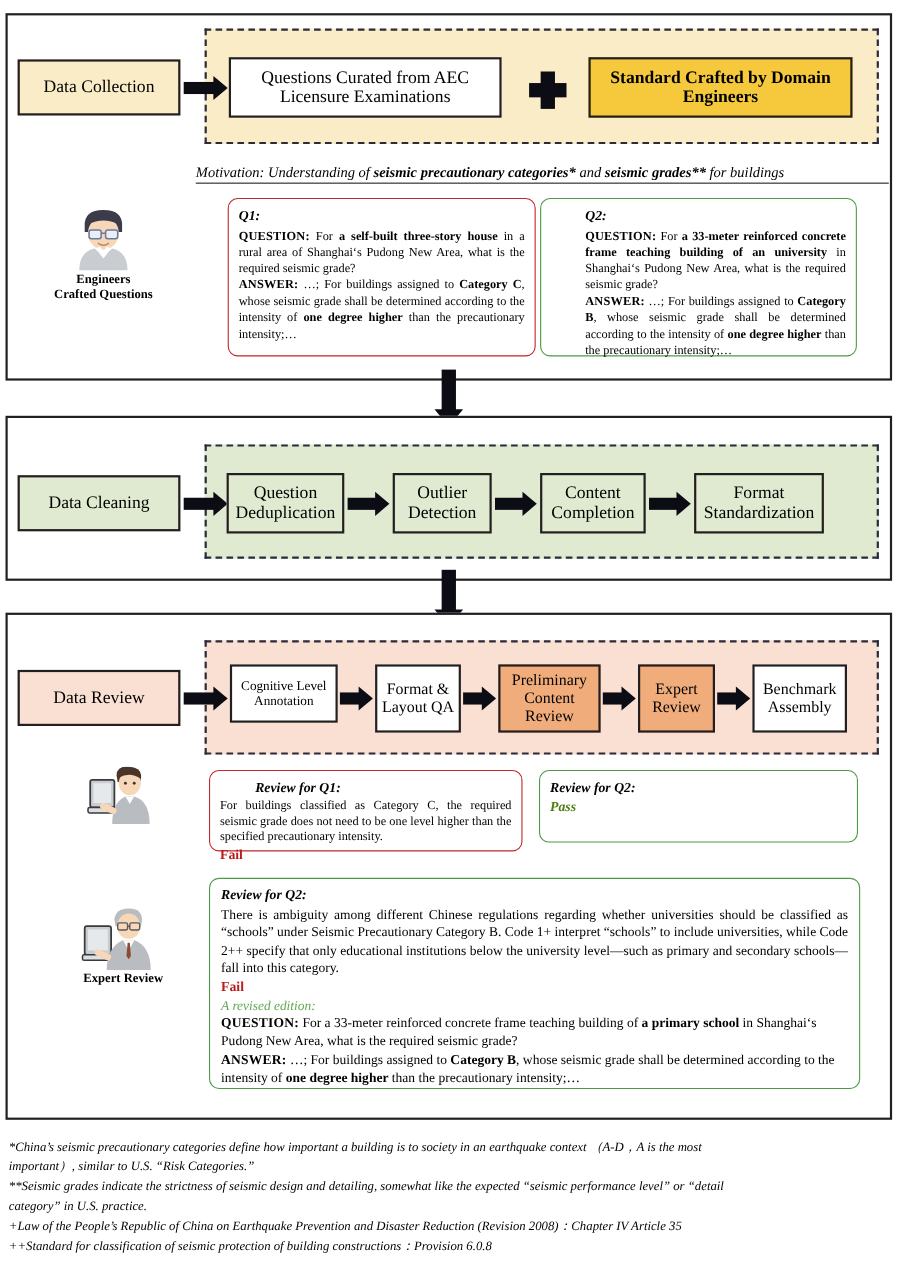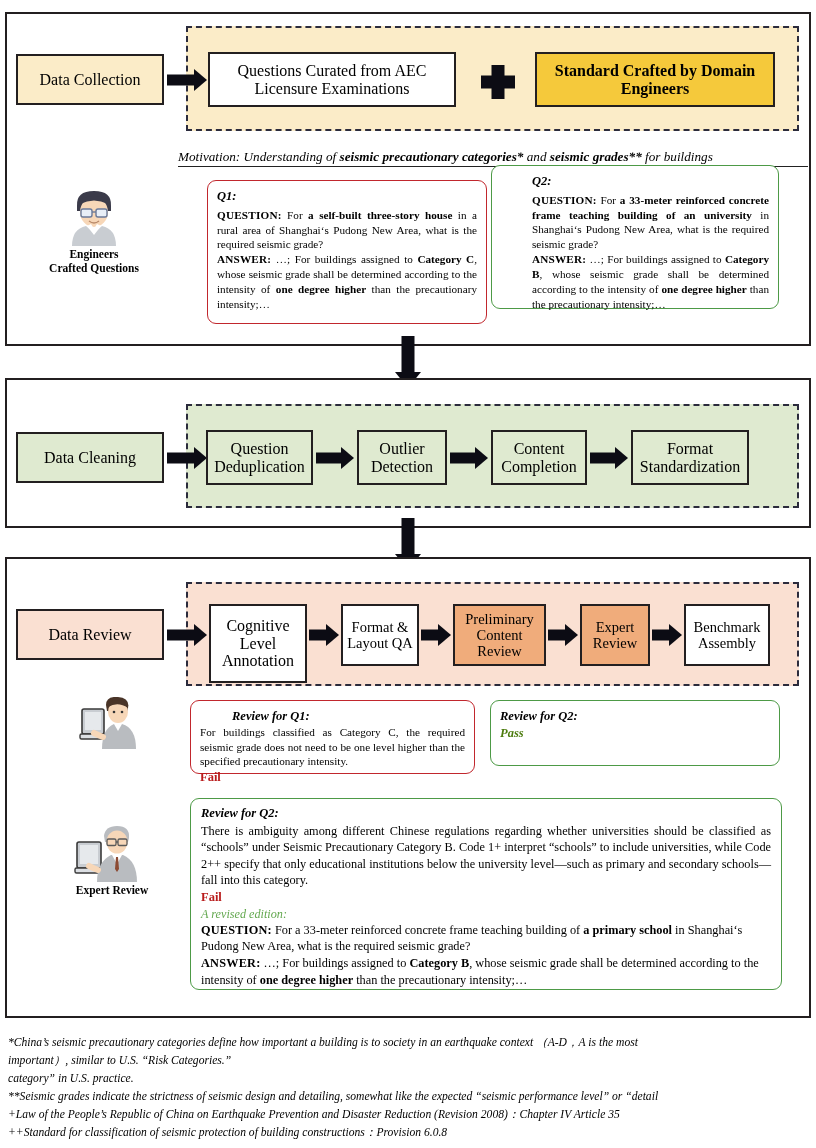--- a/index.html
+++ b/index.html
@@ -174,21 +174,21 @@
 <div class="callout" style="left:207px; top:180px; width:280px; height:144px;">
   <span class="hdr">Q1:</span>
   <div>
     <span class="lbl">QUESTION:</span><span> For </span><b>a self-built three-story house</b><span> in a rural area of Shanghai‘s Pudong New Area, what is the required seismic grade?</span>
   </div>
   <div>
     <span class="lbl">ANSWER:</span><span> …; For buildings assigned to </span><b>Category C</b><span>, whose seismic grade shall be determined according to the intensity of </span><b>one degree higher</b><span> than the precautionary intensity;…</span>
   </div>
 </div>
 
-<div class="callout green" style="left:491px; top:165px; width:288px; height:144px;padding-left:40px;">
+<div class="callout green" style="left:491px; top:180px; width:288px; height:144px;padding-left:40px;">
   <span class="hdr">Q2:</span>
   <div>
     <span class="lbl">QUESTION:</span><span> For </span><b>a 33-meter reinforced concrete frame teaching building of an university</b><span> in Shanghai‘s Pudong New Area, what is the required seismic grade?</span>
   </div>
   <div>
     <span class="lbl">ANSWER:</span><span> …; For buildings assigned to </span><b>Category B</b><span>, whose seismic grade shall be determined according to the intensity of </span><b>one degree higher</b><span> than the precautionary intensity;…</span>
   </div>
 </div>
 
 <div class="arrow-down" style="left:395px; top:336px; width:26px; height:52px;">
@@ -245,21 +245,21 @@
 
 <div class="stage-box" style="left:16px; top:609px; width:148px; height:51px; background:#fae0d2;">
   <span>Data Review</span>
 </div>
 
 <div class="arrow-right" style="left:167px; top:623px; width:40px; height:24px;">
   <i class="shaft" style="width:28px;"></i>
     <i class="head"></i>
 </div>
 
-<div class="stage-box" style="left:209px; top:604px; width:98px; height:79px; background:#fff; padding:0 3px; font-size:16px;">
+<div class="stage-box" style="left:209px; top:604px; width:98px; height:53px; background:#fff; padding:0 3px; font-size:12px;">
   <span>Cognitive Level Annotation</span>
 </div>
 <div class="arrow-right" style="left:309px; top:623px; width:30px; height:24px;">
   <i class="shaft" style="width:18px;"></i>
     <i class="head"></i>
 </div>
 <div class="stage-box" style="left:341px; top:604px; width:78px; height:62px; background:#fff; padding:0 3px; font-size:14.5px;">
   <span>Format &amp; Layout QA</span>
 </div>
 <div class="arrow-right" style="left:421px; top:623px; width:30px; height:24px;">
@@ -338,17 +338,17 @@
     <span class="lbl">QUESTION:</span><span> For a 33-meter reinforced concrete frame teaching building of </span><b>a primary school</b><span> in Shanghai‘s Pudong New Area, what is the required seismic grade?</span>
   </div>
   <div style="font-size:12.3px; line-height:1.35; text-align:left;">
     <span class="lbl">ANSWER:</span><span> …; For buildings assigned to </span><b>Category B</b><span>, whose seismic grade shall be determined according to the intensity of </span><b>one degree higher</b><span> than the precautionary intensity;…</span>
   </div>
 </div>
 
 <div class="footnotes" style="left:8px; top:1034px; width:800px;">
   <div>*China’s seismic precautionary categories define how important a building is to society in an earthquake context （A-D，A is the most</div>
   <div>important）, similar to U.S. “Risk Categories.”</div>
+  <div>**Seismic grades indicate the strictness of seismic design and detailing, somewhat like the expected “seismic performance level” or “detail</div>
   <div>category” in U.S. practice.</div>
-  <div>**Seismic grades indicate the strictness of seismic design and detailing, somewhat like the expected “seismic performance level” or “detail</div>
   <div>+Law of the People’s Republic of China on Earthquake Prevention and Disaster Reduction (Revision 2008)：Chapter IV Article 35</div>
   <div> ++Standard for classification of seismic protection of building constructions：Provision 6.0.8</div>
 </div>
 
 </body></html>

